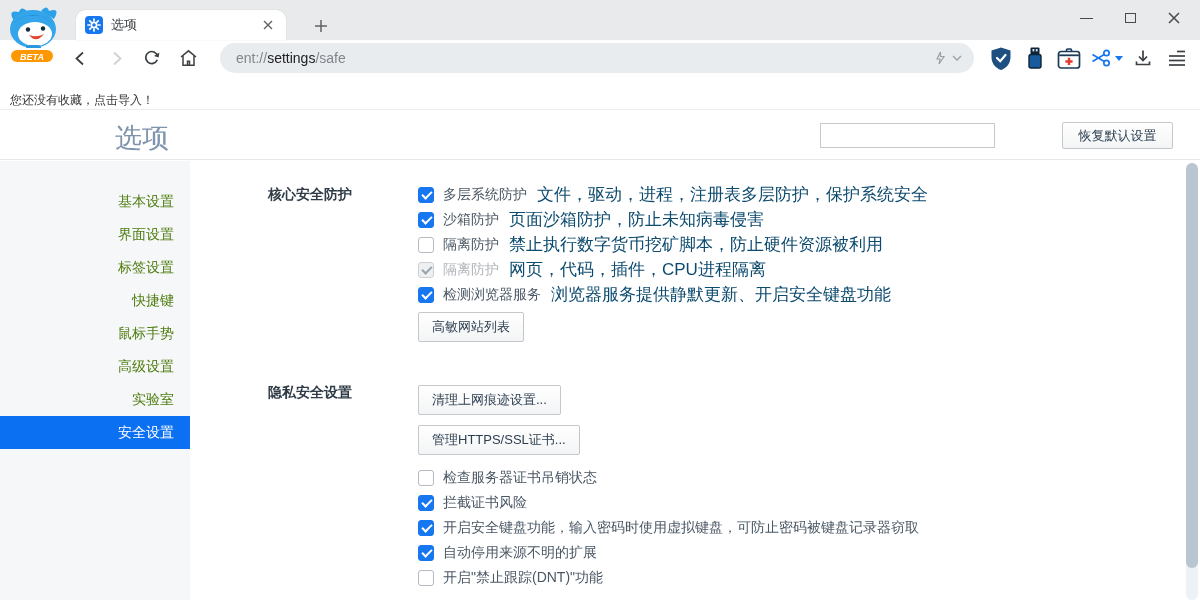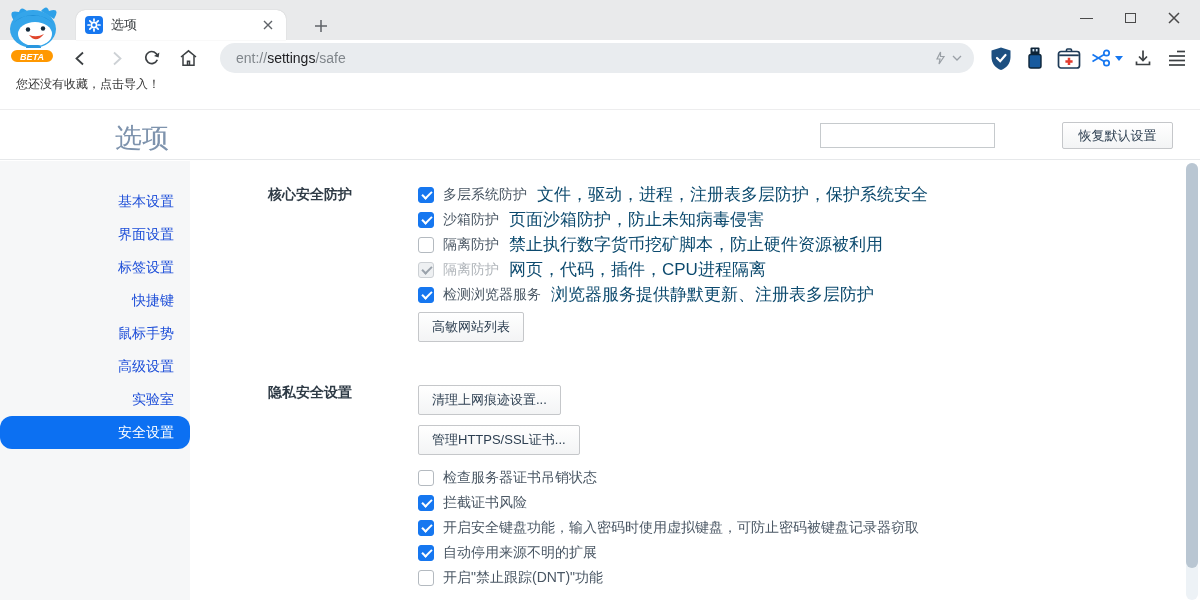--- a/index.html
+++ b/index.html
@@ -32,40 +32,40 @@
   .url-text { flex:1; font-size:14px; white-space:nowrap; overflow:hidden; }
   .url-dim { color:#80868b; }
   .url-main { color:#202124; }
   .urlbar-right { display:flex; align-items:center; gap:6px; }
   .toolicon { width:34px; height:30px; display:flex; align-items:center; justify-content:center; cursor:pointer; flex:none; }
   .toolicon.scissors { width:40px; }
   .toolbar-right { display:flex; align-items:center; margin:0 6px 0 10px; }
 
   
   .bookmarksbar { position:absolute; top:76px; left:0; right:0; height:34px; background:#fff;
-                  border-bottom:1px solid #ededee; display:flex; align-items:flex-start; padding-left:16px; }
+                  border-bottom:1px solid #ededee; display:flex; align-items:flex-end; padding-left:10px; }
   .bm-text { font-size:12px; color:#333; cursor:pointer; }
 
   
   .pageheader { position:absolute; top:111px; left:0; right:0; height:49px; background:#fff;
                 border-bottom:1px solid #e6e8ea; }
   .page-title { position:absolute; left:115px; top:9px; font-size:27px; font-weight:400; color:#7e93ad; }
   .searchbox { position:absolute; left:820px; top:12px; width:175px; height:25px; border:1px solid #c6cacd;
                background:#fff; display:flex; align-items:center; padding:0 6px; }
   .searchbox input { border:none; outline:none; flex:1; font-size:13px; margin-left:5px; font-family:inherit; background:transparent; }
   .restore-btn { position:absolute; left:1062px; top:11px; width:111px; height:27px; font-size:13px;
                  color:#2c3e50; background:linear-gradient(#ffffff,#f3f4f5); border:1px solid #c5c7ca;
                  border-radius:2px; cursor:pointer; font-family:inherit; }
 
   
   .bodyarea { position:absolute; top:161px; left:0; right:0; bottom:0; overflow:hidden; }
   .sidebar { position:absolute; left:0; top:0; bottom:0; width:190px; background:#f6f7f8; padding-top:24px; }
   .side-item { height:33px; line-height:33px; text-align:right; padding-right:16px; font-size:14px;
-               color:#1d4ed8; cursor:pointer; }
-  .side-item.active { background:#0c70f2; color:#fff;border-radius:12px; }
+               color:#4d7c0f; cursor:pointer; }
+  .side-item.active { background:#0c70f2; color:#fff; }
   .content { position:absolute; left:190px; right:20px; top:0; bottom:0; padding:21px 0 0 38px; overflow:hidden; }
   .section { display:flex; margin-bottom:28px;margin-left:40px; }
   .sec-heading { width:150px; flex:none; font-size:14px; font-weight:bold; color:#2f3b46; line-height:25px; }
   .sec-rows { flex:1; }
   .cb-row { display:flex; align-items:center; height:25px; cursor:pointer; }
   .cb { width:16px; height:16px; border-radius:3px; margin-right:9px; position:relative; flex:none;
         background:#fff; border:1px solid #b4bac0; }
   .cb.checked { background:#1677f0; border:1px solid #1677f0; }
   .cb.checked::after { content:""; position:absolute; left:3px; top:3.5px; width:8px; height:4px;
         border-left:2px solid #fff; border-bottom:2px solid #fff; transform:rotate(-45deg); }
@@ -286,21 +286,21 @@
               <span class="cb-desc">禁止执行数字货币挖矿脚本，防止硬件资源被利用</span>
             </div>
             <div class="cb-row">
               <span class="cb checked disabled"></span>
               <span class="cb-label disabled">隔离防护</span>
               <span class="cb-desc">网页，代码，插件，CPU进程隔离</span>
             </div>
             <div class="cb-row">
               <span class="cb checked"></span>
               <span class="cb-label">检测浏览器服务</span>
-              <span class="cb-desc">浏览器服务提供静默更新、注册表多层防护</span>
+              <span class="cb-desc">浏览器服务提供静默更新、开启安全键盘功能</span>
             </div>
             <div class="btn-row"><button class="std-btn">高敏网站列表</button></div>
           </div>
         </div>
         <div class="section">
           <div class="sec-heading">隐私安全设置</div>
           <div class="sec-rows">
             <div class="btn-row"><button class="std-btn">清理上网痕迹设置...</button></div>
             <div class="btn-row"><button class="std-btn">管理HTTPS/SSL证书...</button></div>
             <div class="cb-row">

